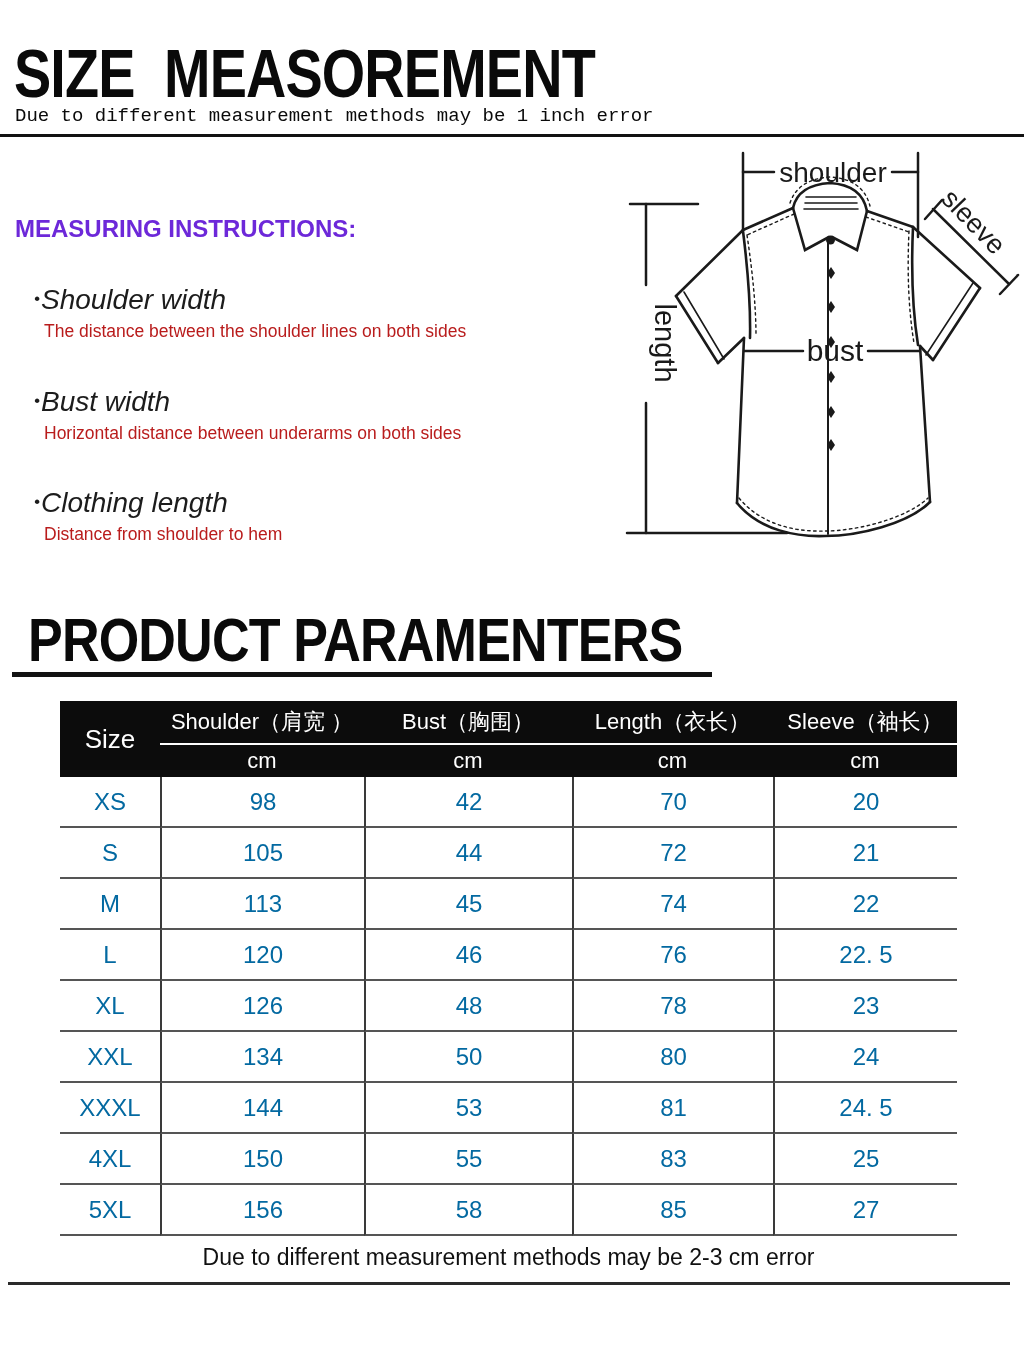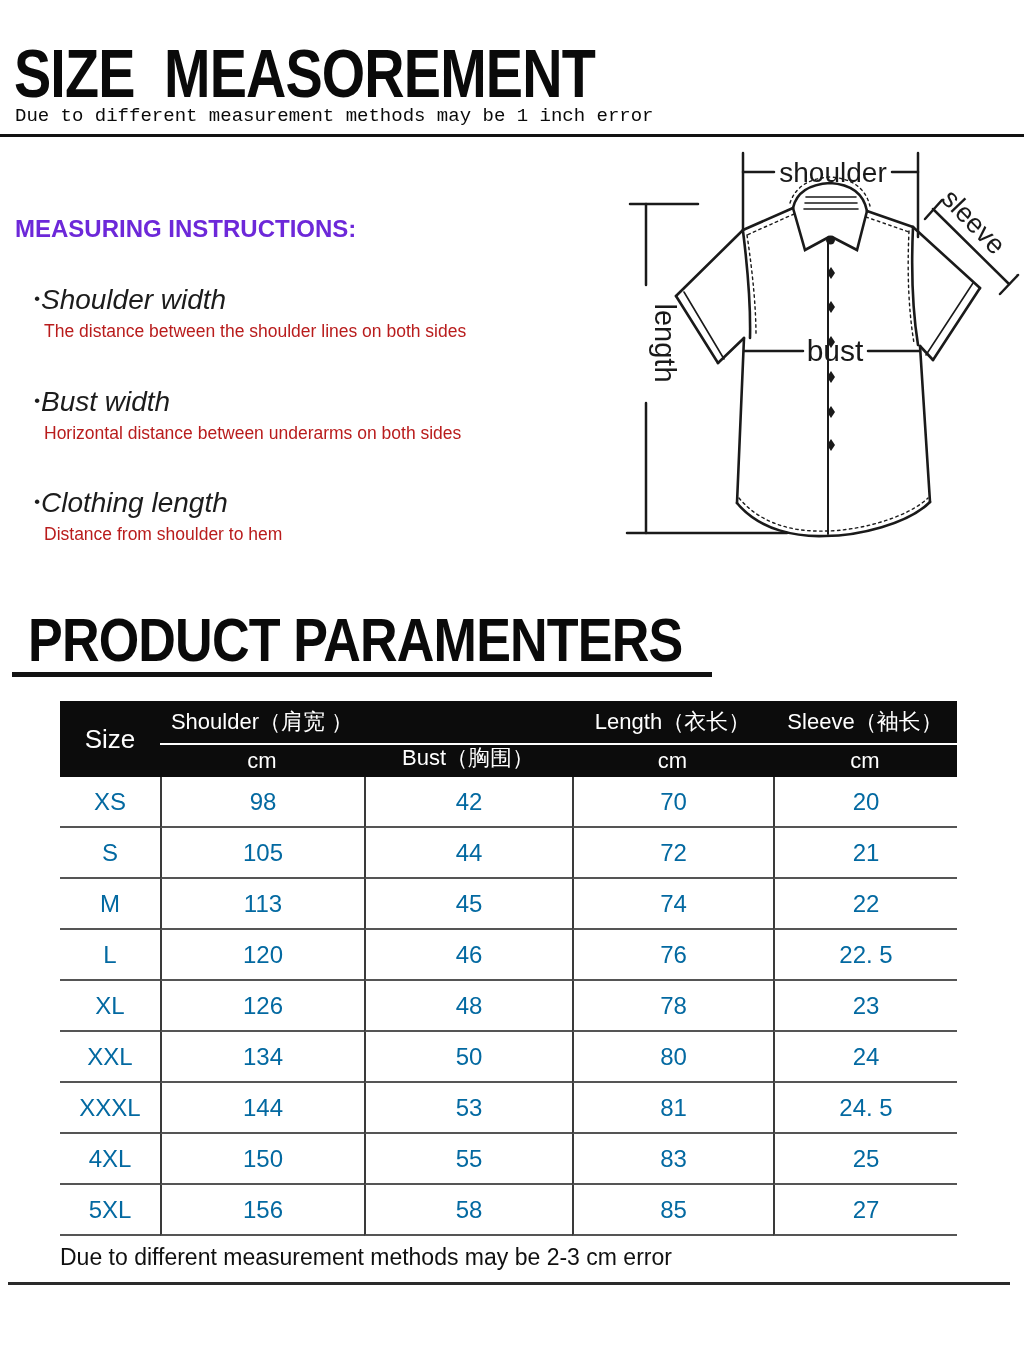--- a/index.html
+++ b/index.html
@@ -46,40 +46,40 @@
   }
   .rule-h2{left:12px;top:672px;width:700px;height:5px;background:#121212;}
 
   .size-table{left:60px;top:701px;width:897px;height:535px;}
   .thead{position:absolute;left:0;top:0;width:897px;height:76px;background:#0c0c0c;color:#fff;}
   .th,.tu,.th-size{position:absolute;display:flex;align-items:center;justify-content:center;text-align:center;}
   .th-size{left:0;top:0;width:100px;height:76px;font-size:26px;}
   .th{top:0;height:42px;font-size:22px;white-space:nowrap;}
   .tu{top:44px;height:32px;font-size:22px;}
   .th.l0,.tu.u0{left:100px;width:204px;}
-  .th.l1,.tu.u1{left:304px;width:208px;margin-top:36px;}
+  .th.l1,.tu.u1{left:304px;width:208px;}
   .th.l2,.tu.u2{left:512px;width:201px;}
   .th.l3,.tu.u3{left:713px;width:184px;}
   .th-rule{position:absolute;left:100px;top:42px;width:797px;height:2px;background:#ffffff;}
 
   .tbody{
     position:absolute;left:0;top:76px;width:897px;
     display:grid;grid-template-columns:100px 204px 208px 201px 184px;
     grid-auto-rows:51px;
   }
   .tr{display:contents;}
   .td{
     display:flex;align-items:center;justify-content:center;
     font-size:24px;color:#0369a1;box-sizing:border-box;
     border-bottom:2px solid #555;white-space:pre;
   }
   .tr > .td + .td{border-left:2px solid #3a3a3a;}
 
   .note{
-    left:60px;top:1244px;width:897px;
+    left:60px;top:1244px;width:897px;text-align:center;
     font-size:23px;font-weight:500;color:#101010;
   }
   .rule-bottom{left:8px;top:1282px;width:1002px;height:3px;background:#2a2a2a;}
 </style>
 </head>
 <body>
 
 <div class="abs title">SIZE  MEASOREMENT</div>
 <div class="abs subtitle">Due to different measurement methods may be 1 inch error</div>
 <div class="abs rule-top"></div>

